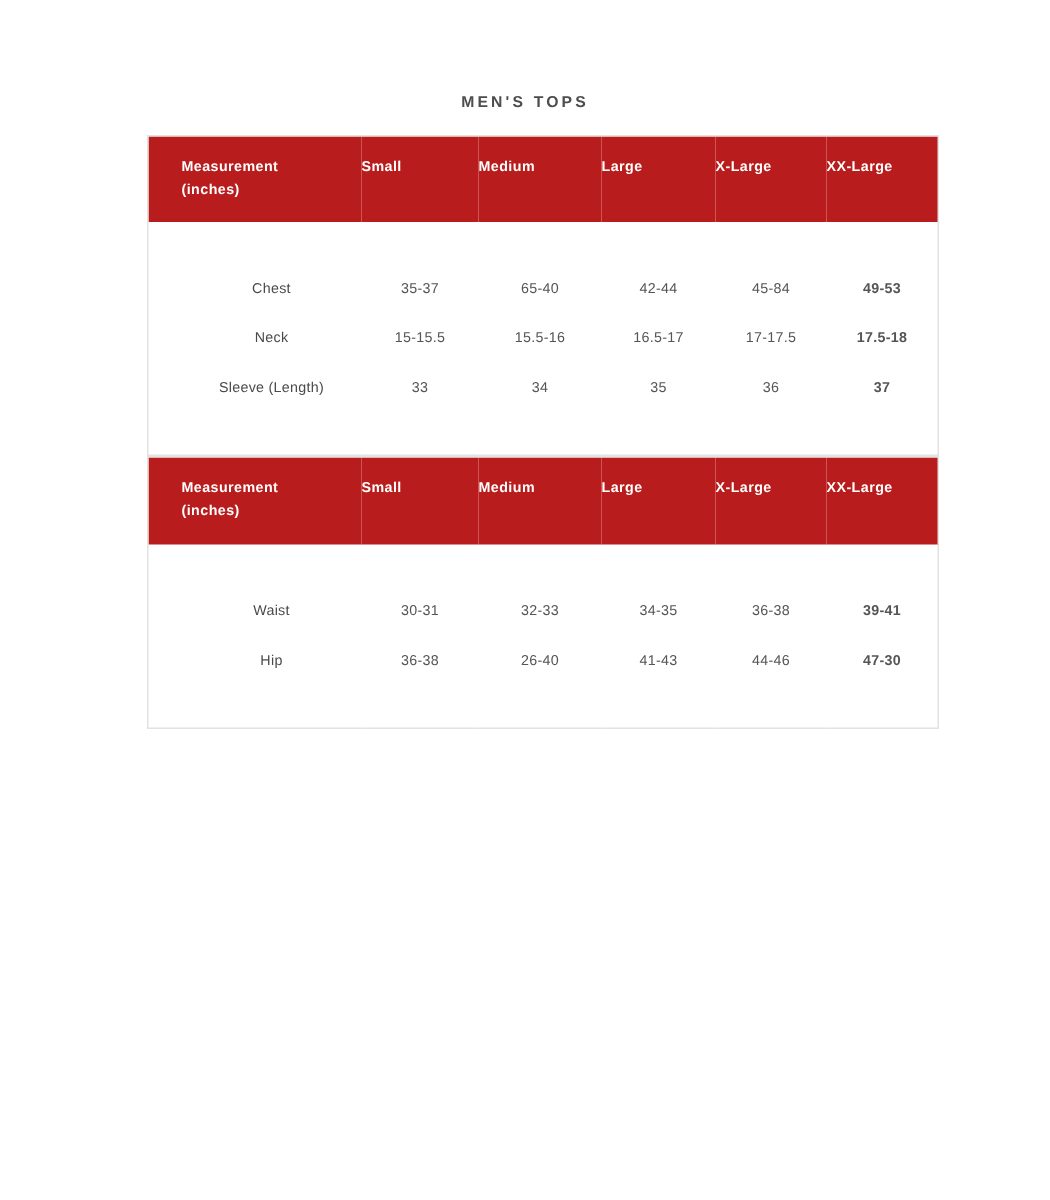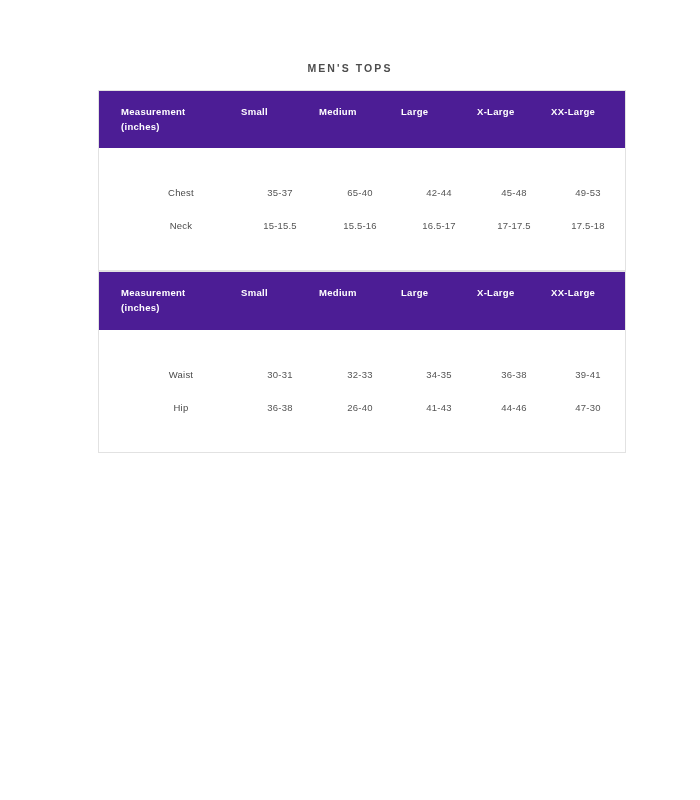--- a/index.html
+++ b/index.html
@@ -34,21 +34,21 @@
     margin-top: 32px;
   }
   table.size-table {
     width: 504px;
     border-collapse: collapse;
     table-layout: fixed;
     border: 1px solid #e2e2e2;
     background: #ffffff;
   }
   table.size-table thead tr {
-    background: #4c1d95;
+    background: #b91c1c;
   }
   table.size-table thead th {
     color: #ffffff;
     font-size: 9.5px;
     font-weight: bold;
     text-align: left;
     padding: 14px 0 14px 0;
     letter-spacing: 0.3px;
     vertical-align: top;
     line-height: 1.55;
@@ -67,21 +67,21 @@
   }
   table.size-table tbody tr td:first-child {
     color: #4a4a4a;
   }
   
   .col-measure { width: 120px; padding-left: 22px !important; }
   .col-s  { width: 78px; }
   .col-m  { width: 82px; }
   .col-l  { width: 76px; }
   .col-xl { width: 74px; }
-  .col-xxl{ width: 74px; }
+  .col-xxl{ width: 74px; font-weight: bold; }
 
   th.col-measure, td.col-measure { padding-left: 22px !important; }
   th.col-s, td.col-s { padding-left: 4px; }
   th.col-m, td.col-m { padding-left: 0px; }
   th.col-l, td.col-l { padding-left: 0px; }
   th.col-xl, td.col-xl { padding-left: 0px; }
   th.col-xxl, td.col-xxl { padding-left: 0px; }
 
   td.note-cell {
     font-weight: bold;
@@ -113,30 +113,38 @@
     </thead>
     <tbody>
       <tr class="spacer-row">
         <td colspan="6"></td>
       </tr>
       <tr>
         <td class="col-measure">Chest</td>
         <td class="col-s">35-37</td>
         <td class="col-m">65-40</td>
         <td class="col-l">42-44</td>
-        <td class="col-xl">45-48</td>
+        <td class="col-xl">45-84</td>
         <td class="col-xxl">49-53</td>
       </tr>
       <tr>
         <td class="col-measure">Neck</td>
         <td class="col-s">15-15.5</td>
         <td class="col-m">15.5-16</td>
         <td class="col-l">16.5-17</td>
         <td class="col-xl">17-17.5</td>
         <td class="col-xxl">17.5-18</td>
+      </tr>
+      <tr>
+        <td class="col-measure">Sleeve (Length)</td>
+        <td class="col-s">33</td>
+        <td class="col-m">34</td>
+        <td class="col-l">35</td>
+        <td class="col-xl">36</td>
+        <td class="col-xxl">37</td>
       </tr>
       <tr class="spacer-row">
         <td colspan="6"></td>
       </tr>
     </tbody>
   </table>
 
 
   <table class="size-table">
     <thead>

